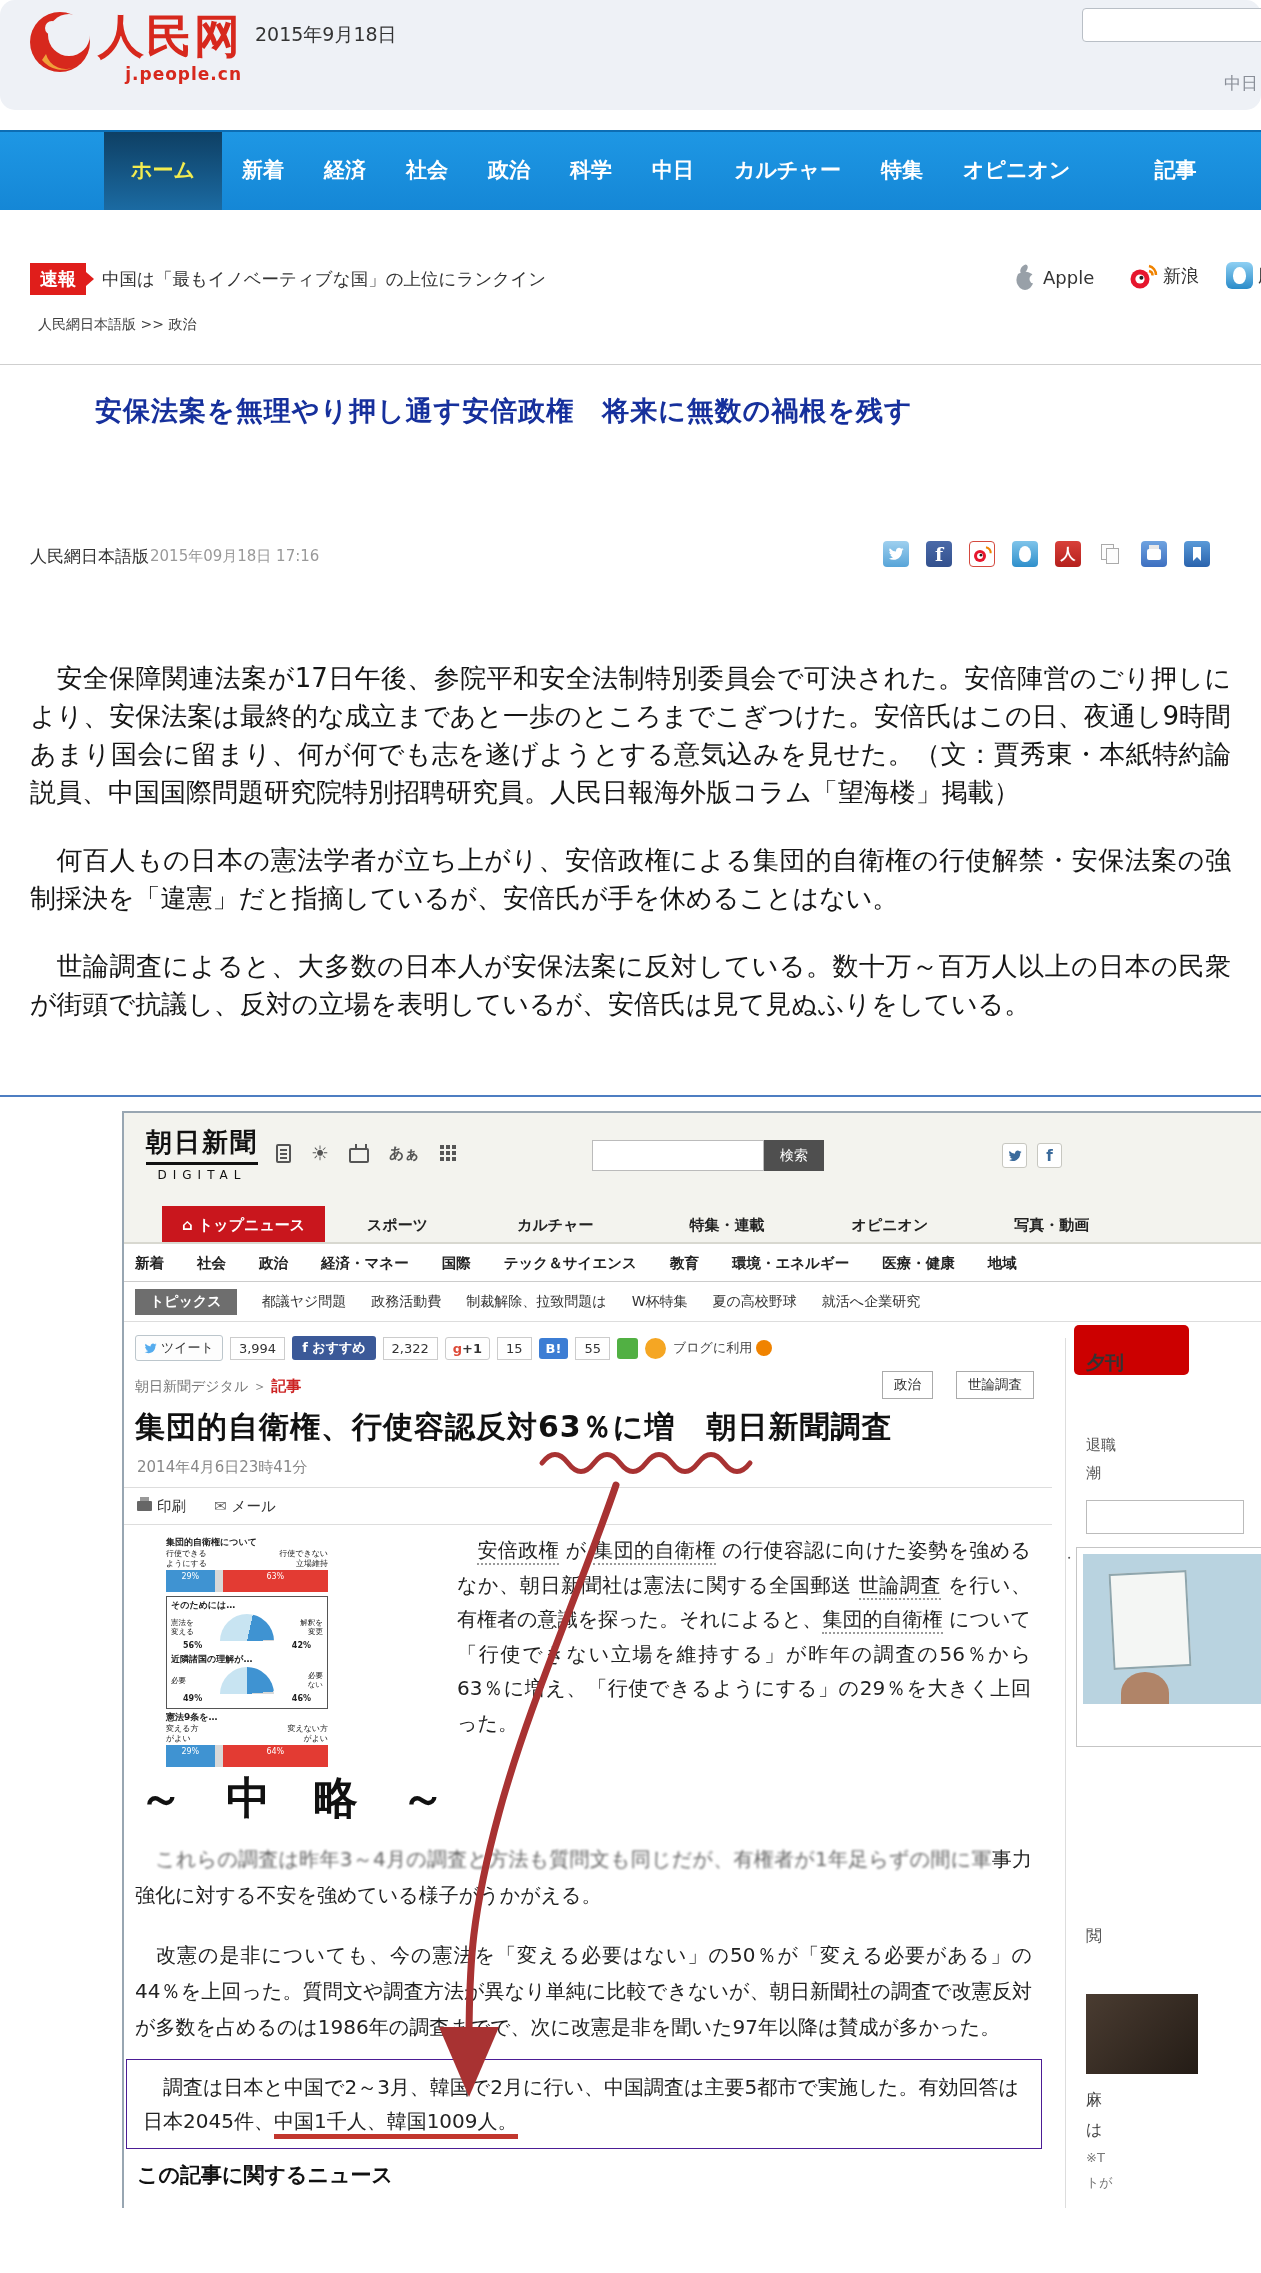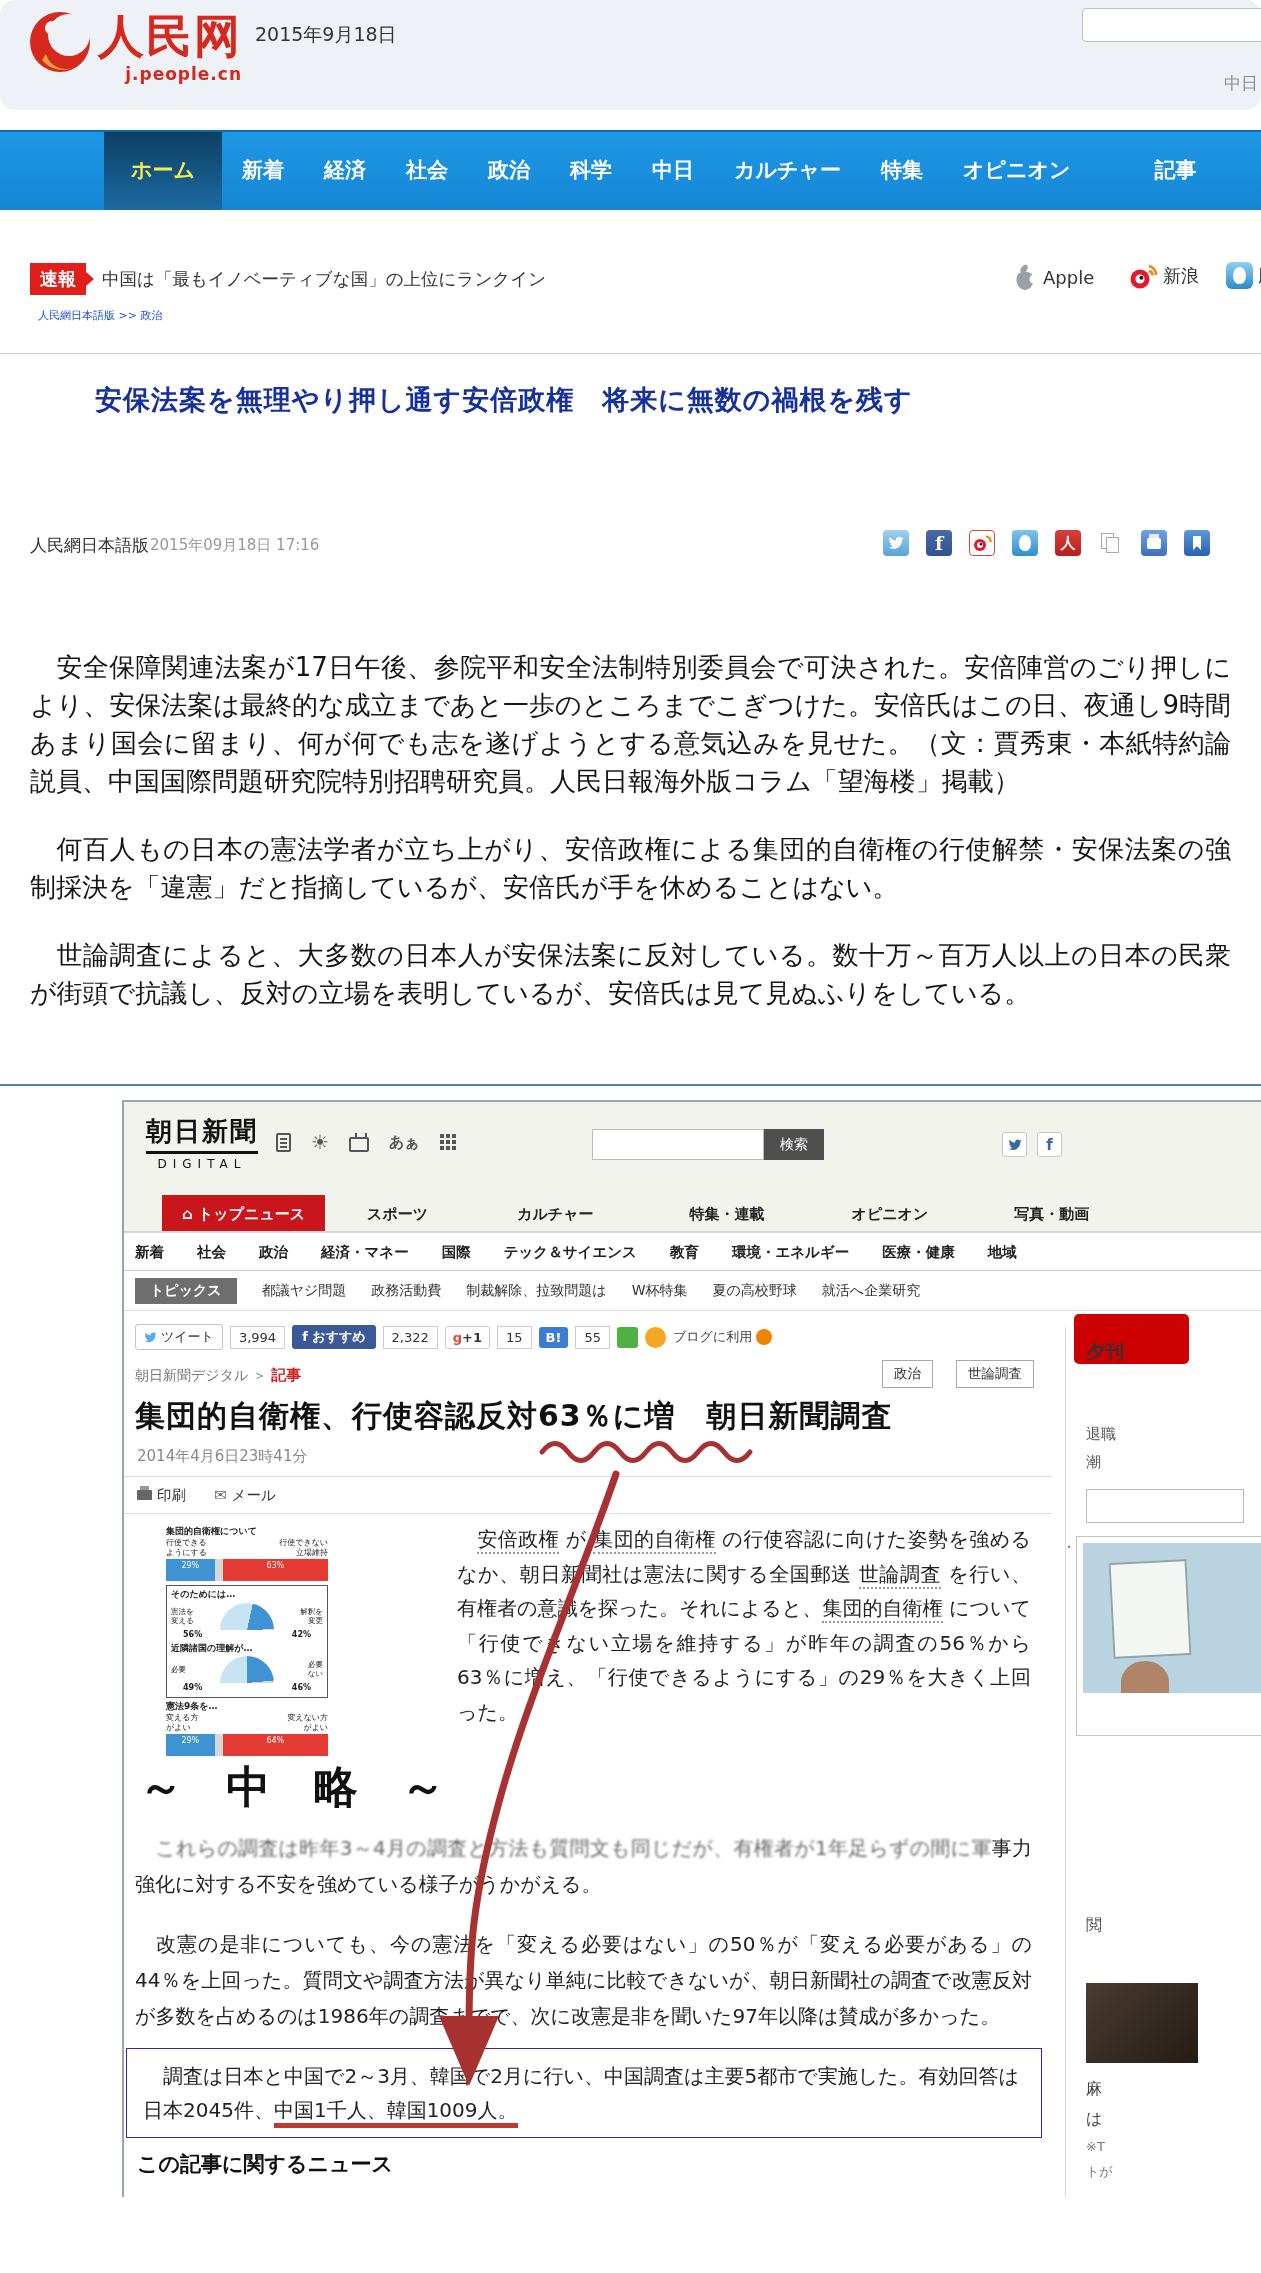--- a/index.html
+++ b/index.html
@@ -29,21 +29,21 @@
 .brk-badge::after { content:""; position:absolute; right:-8px; top:50%; margin-top:-7px; border-left:8px solid #e01e1b; border-top:7px solid transparent; border-bottom:7px solid transparent; }
 .brk-text { position:absolute; left:102px; top:7px; font-size:17.5px; color:#333; }
 .partner { position:absolute; top:2px; display:flex; align-items:center; gap:5px; font-size:18px; color:#333; }
 .p-apple { left:1012px; }
 .p-sina { left:1128px; }
 .p-tencent { left:1226px; }
 .tencent-ic { width:27px; height:27px; border-radius:6px; background:linear-gradient(180deg,#8fd0f3,#2a8bc9); position:relative; }
 .tencent-ic::after { content:""; position:absolute; left:7px; top:5px; width:13px; height:17px; background:#fff; border-radius:50% 50% 45% 45%; }
 
 
-.crumb { margin:6px 0 0 38px; font-size:11px; color:#1d4ed8; }
+.crumb { margin:14px 0 0 38px; font-size:14px; color:#404040; }
 
 .divider { margin-top:30px; height:1px; background:#cfcfcf; }
 
 
 .art-title { margin:28px 0 0 95px; font-size:27px; font-weight:bold; color:#16309c; letter-spacing:1px; }
 .byline { position:relative; margin-top:112px; height:30px; }
 .by-src { position:absolute; left:30px; top:4px; font-size:17px; color:#333; }
 .by-date { position:absolute; left:150px; top:6px; font-size:15px; color:#999; }
 .share-icons { position:absolute; left:883px; top:0; display:flex; gap:17px; }
 .sic { width:26px; height:26px; border-radius:4px; display:flex; align-items:center; justify-content:center; cursor:pointer; position:relative; overflow:hidden; }

